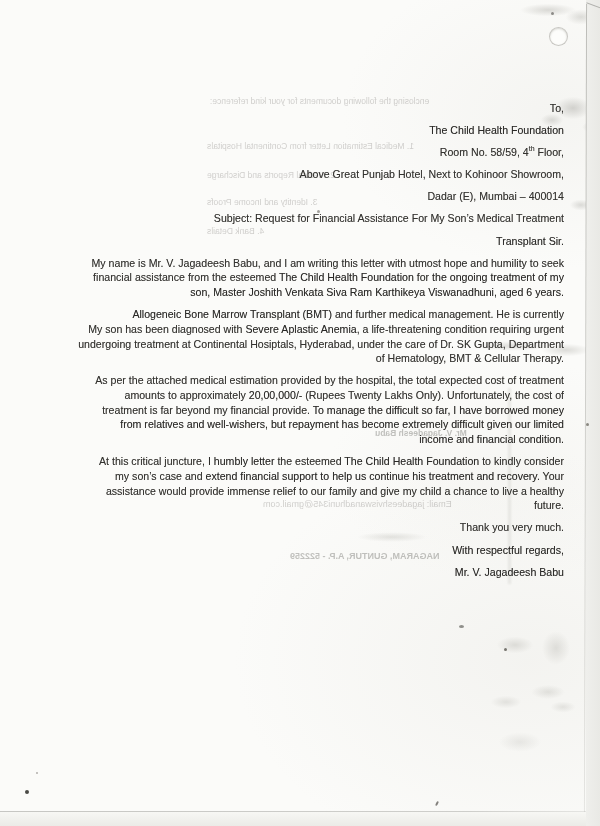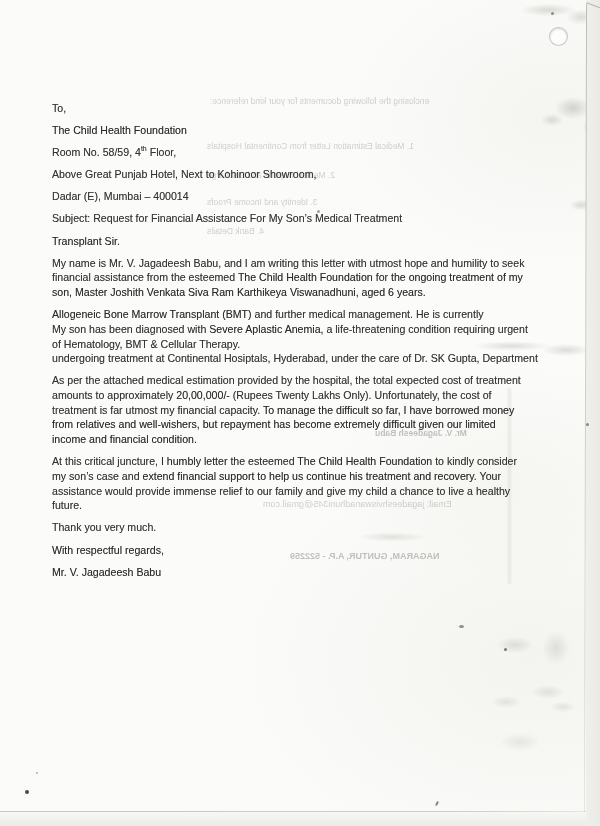--- a/index.html
+++ b/index.html
@@ -8,21 +8,21 @@
   #page{position:relative;width:600px;height:826px;overflow:hidden;
     background:
       radial-gradient(420px 300px at 88% 80%, rgba(224,223,217,.28), transparent 70%),
       radial-gradient(300px 220px at 92% 14%, rgba(221,220,214,.22), transparent 70%),
       radial-gradient(260px 160px at 85% 57%, rgba(226,225,219,.20), transparent 70%),
       #fbfbf9;}
 
   
   #letter-body{position:absolute;left:52px;top:101px;width:512px;
     font-size:10.6px;line-height:14.7px;color:#343330;
-    text-shadow:0 0 .45px rgba(80,78,74,.5);}
+    text-shadow:0 0 .45px rgba(80,78,74,.5);text-align:right;}
   .para{margin:0 0 7.4px 0;}
   .line{white-space:nowrap;}
   .b{font-weight:400;color:#2a2927;}
   sup{font-size:7px;line-height:0;vertical-align:super;}
 
   
   .bleed{position:absolute;white-space:nowrap;color:rgba(105,103,98,.30);
     transform:scaleX(-1);filter:blur(.6px);font-family:"Liberation Sans",sans-serif;}
   .bleed.bold{font-weight:700;color:rgba(98,96,91,.38);}
 
@@ -116,27 +116,27 @@
         <div class="line"><span class="b">Transplant Sir.</span></div>
       </div>
       <div class="para">
         <div class="line"><span>My name is Mr. V. Jagadeesh Babu, and I am writing this letter with utmost hope and humility to seek</span></div>
         <div class="line"><span>financial assistance from the esteemed </span><span class="b">The Child Health Foundation</span><span> for </span><span class="b">the ongoing treatment of my</span></div>
         <div class="line"><span class="b">son, Master Joshith Venkata Siva Ram Karthikeya Viswanadhuni, aged 6 years.</span></div>
       </div>
       <div class="para">
         <div class="line"><span class="b">Allogeneic Bone Marrow Transplant (BMT)</span><span> and further medical management. He is currently</span></div>
         <div class="line"><span>My son has been diagnosed with </span><span class="b">Severe Aplastic Anemia</span><span>, a life-threatening condition requiring urgent</span></div>
+        <div class="line"><span>undergoing treatment at Continental Hosiptals, Hyderabad, under the care of Dr. SK Gupta, Department</span></div>
         <div class="line"><span>of Hematology, BMT &amp; Cellular Therapy.</span></div>
-        <div class="line"><span>undergoing treatment at Continental Hosiptals, Hyderabad, under the care of Dr. SK Gupta, Department</span></div>
       </div>
       <div class="para">
         <div class="line"><span>As per the attached medical estimation provided by the hospital, the total expected cost of treatment</span></div>
         <div class="line"><span>amounts to approximately </span><span class="b">20,00,000/-</span><span> (Rupees Twenty Lakhs Only). Unfortunately, the cost of</span></div>
-        <div class="line"><span>treatment is far utmost my financial capacity. </span><span class="b">To manage the difficult so far, I have borrowed money</span></div>
+        <div class="line"><span>treatment is far beyond my financial provide. </span><span class="b">To manage the difficult so far, I have borrowed money</span></div>
         <div class="line"><span class="b">from relatives and well-wishers, but repayment has become extremely difficult given our limited</span></div>
         <div class="line"><span class="b">income and financial condition.</span></div>
       </div>
       <div class="para">
         <div class="line"><span>At this critical juncture, </span><span class="b">I humbly letter</span><span> the esteemed </span><span class="b">The Child Health Foundation</span><span> to kindly consider</span></div>
         <div class="line"><span>my son’s case and </span><span class="b">extend financial support to help us continue his treatment and recovery</span><span>. Your</span></div>
         <div class="line"><span>assistance would provide immense relief to our family and give my child a chance to live a healthy</span></div>
         <div class="line"><span>future.</span></div>
       </div>
       <div class="para">

